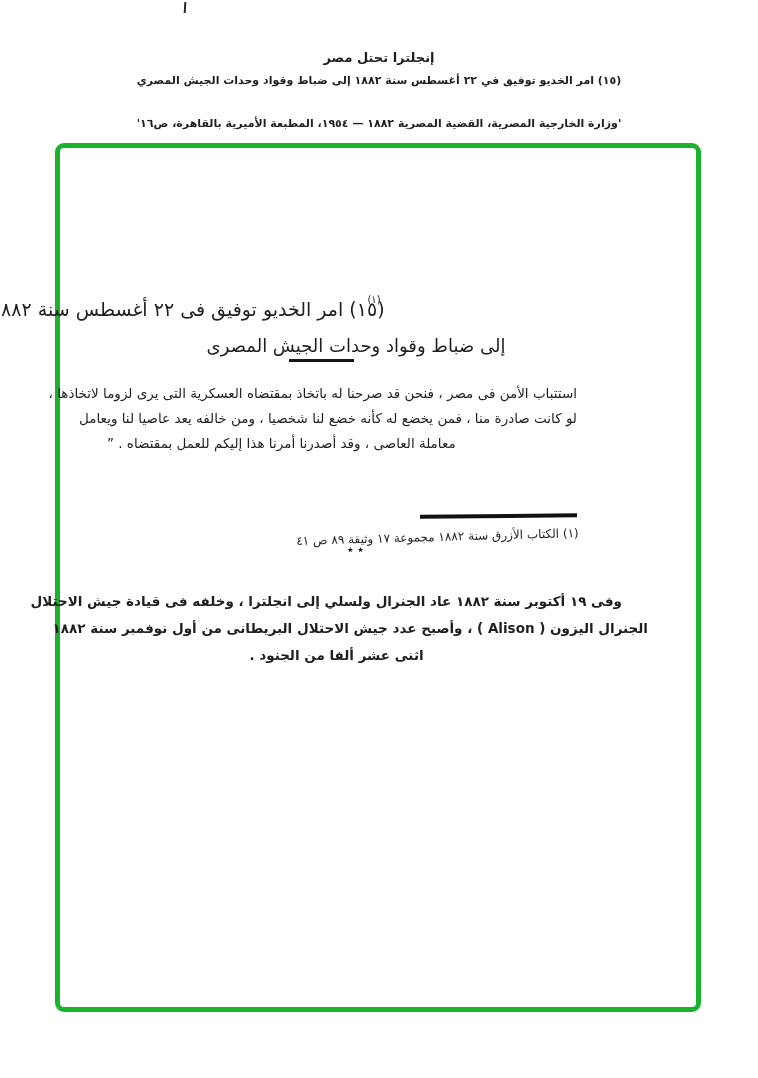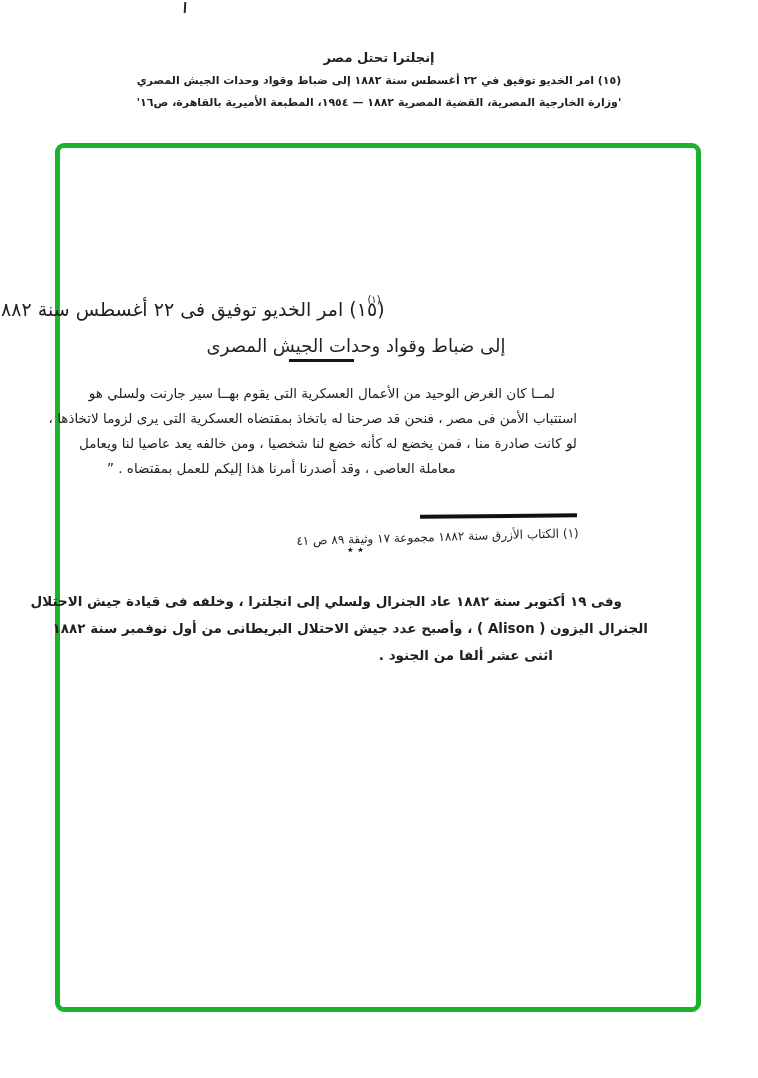--- a/index.html
+++ b/index.html
@@ -8,21 +8,21 @@
     width:750px;height:1078px;
     background:#ffffff;
     font-family:"DejaVu Sans", sans-serif;
     color:#1f1f1f;
     overflow:hidden;
   }
   
   .hdr{position:absolute;left:0;width:758px;text-align:center;direction:rtl;font-weight:bold;}
   .hdr-title{top:50px;font-size:13px;}
   .hdr-subtitle{top:74px;font-size:11px;}
-  .hdr-source{top:96px;font-size:11px;}
+  .hdr-source{top:117px;font-size:11px;}
   .stray-mark{
     position:absolute;left:184px;top:2px;width:2px;height:11px;
     background:#2a2a2a;transform:rotate(3deg);
   }
   
   .frame{
     position:absolute;left:55px;top:143px;
     width:636px;height:859px;
     border:5px solid #1bb32d;
     border-radius:9px;
@@ -44,21 +44,21 @@
   .just{text-align:justify;text-align-last:justify;}
   .line-indent{padding-right:22px;}
   .line-last{text-align:left;}
   .footnote-rule{left:360px;top:366px;width:157px;height:4px;background:#111;transform:rotate(-.6deg);}
   .footnote{
     right:118px;top:378px;font-size:12px;white-space:nowrap;
     transform:rotate(-1.6deg);transform-origin:right top;
   }
   .asterisks{left:287px;top:394px;font-size:12px;letter-spacing:9px;color:#111;}
   .commentary{left:60px;top:432px;width:528px;font-size:13.5px;line-height:27px;font-weight:bold;}
-  .commentary .line{position:static;display:block;white-space:nowrap;}
+  .commentary .line{position:static;display:block;white-space:nowrap;text-align:center;}
   .line-indent2{padding-right:26px;margin-top:8px;}
   .line-last2{text-align:start;padding-right:95px;}
 </style>
 </head>
 <body>
 
 <div class="canvas">
 
   <div class="stray-mark"></div>
 
@@ -70,21 +70,20 @@
 
     <div class="doc-title">
       <span>(١٥) امر الخديو توفيق فى ٢٢ أغسطس سنة ١٨٨٢</span><sup>(١)</sup>
     </div>
 
     <div class="doc-subtitle">إلى ضباط وقواد وحدات الجيش المصرى</div>
 
     <div class="subtitle-rule"></div>
 
     <div class="body-par">
-      <span class="line just line-indent">لمــا كان الغرض الوحيد من الأعمال العسكرية التى يقوم بهــا سير جارنت ولسلي هو</span>
       <span class="line just">استتباب الأمن فى مصر ، فنحن قد صرحنا له باتخاذ بمقتضاه العسكرية التى يرى لزوما لاتخاذها ،</span>
       <span class="line just">لو كانت صادرة منا ، فمن يخضع له كأنه خضع لنا شخصيا ، ومن خالفه يعد عاصيا لنا ويعامل</span>
       <span class="line line-last">معاملة العاصى ، وقد أصدرنا أمرنا هذا إليكم للعمل بمقتضاه . ”</span>
     </div>
 
     <div class="footnote-rule"></div>
 
     <div class="footnote">(١) الكتاب الأزرق سنة ١٨٨٢ مجموعة ١٧ وثيقة ٨٩ ص ٤١</div>
 
     <div class="asterisks">٭ ٭</div>

